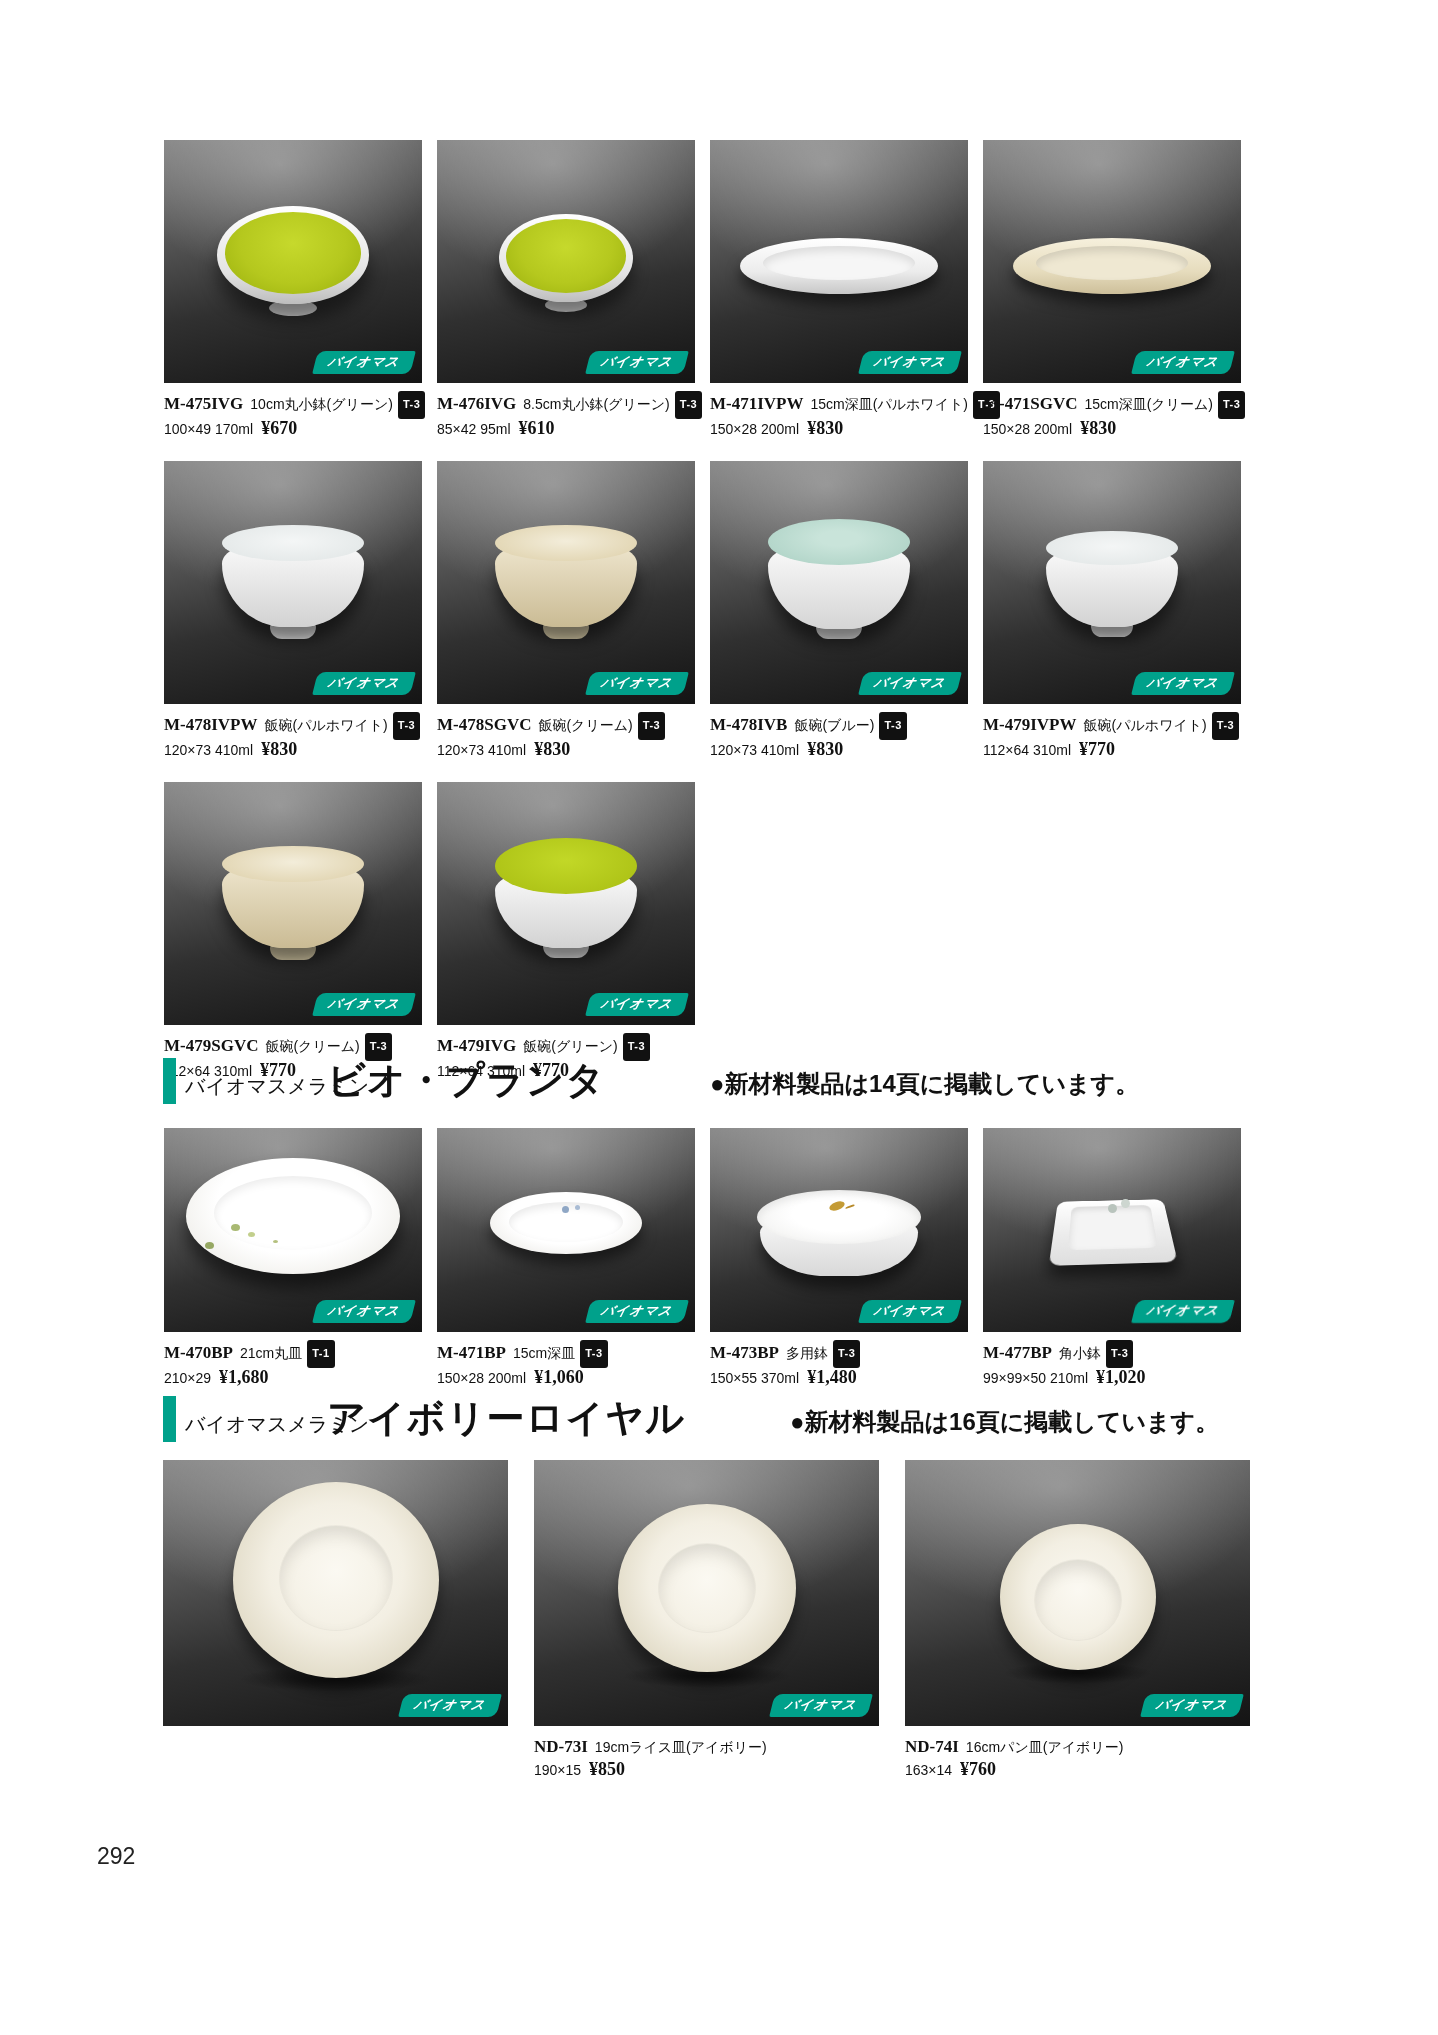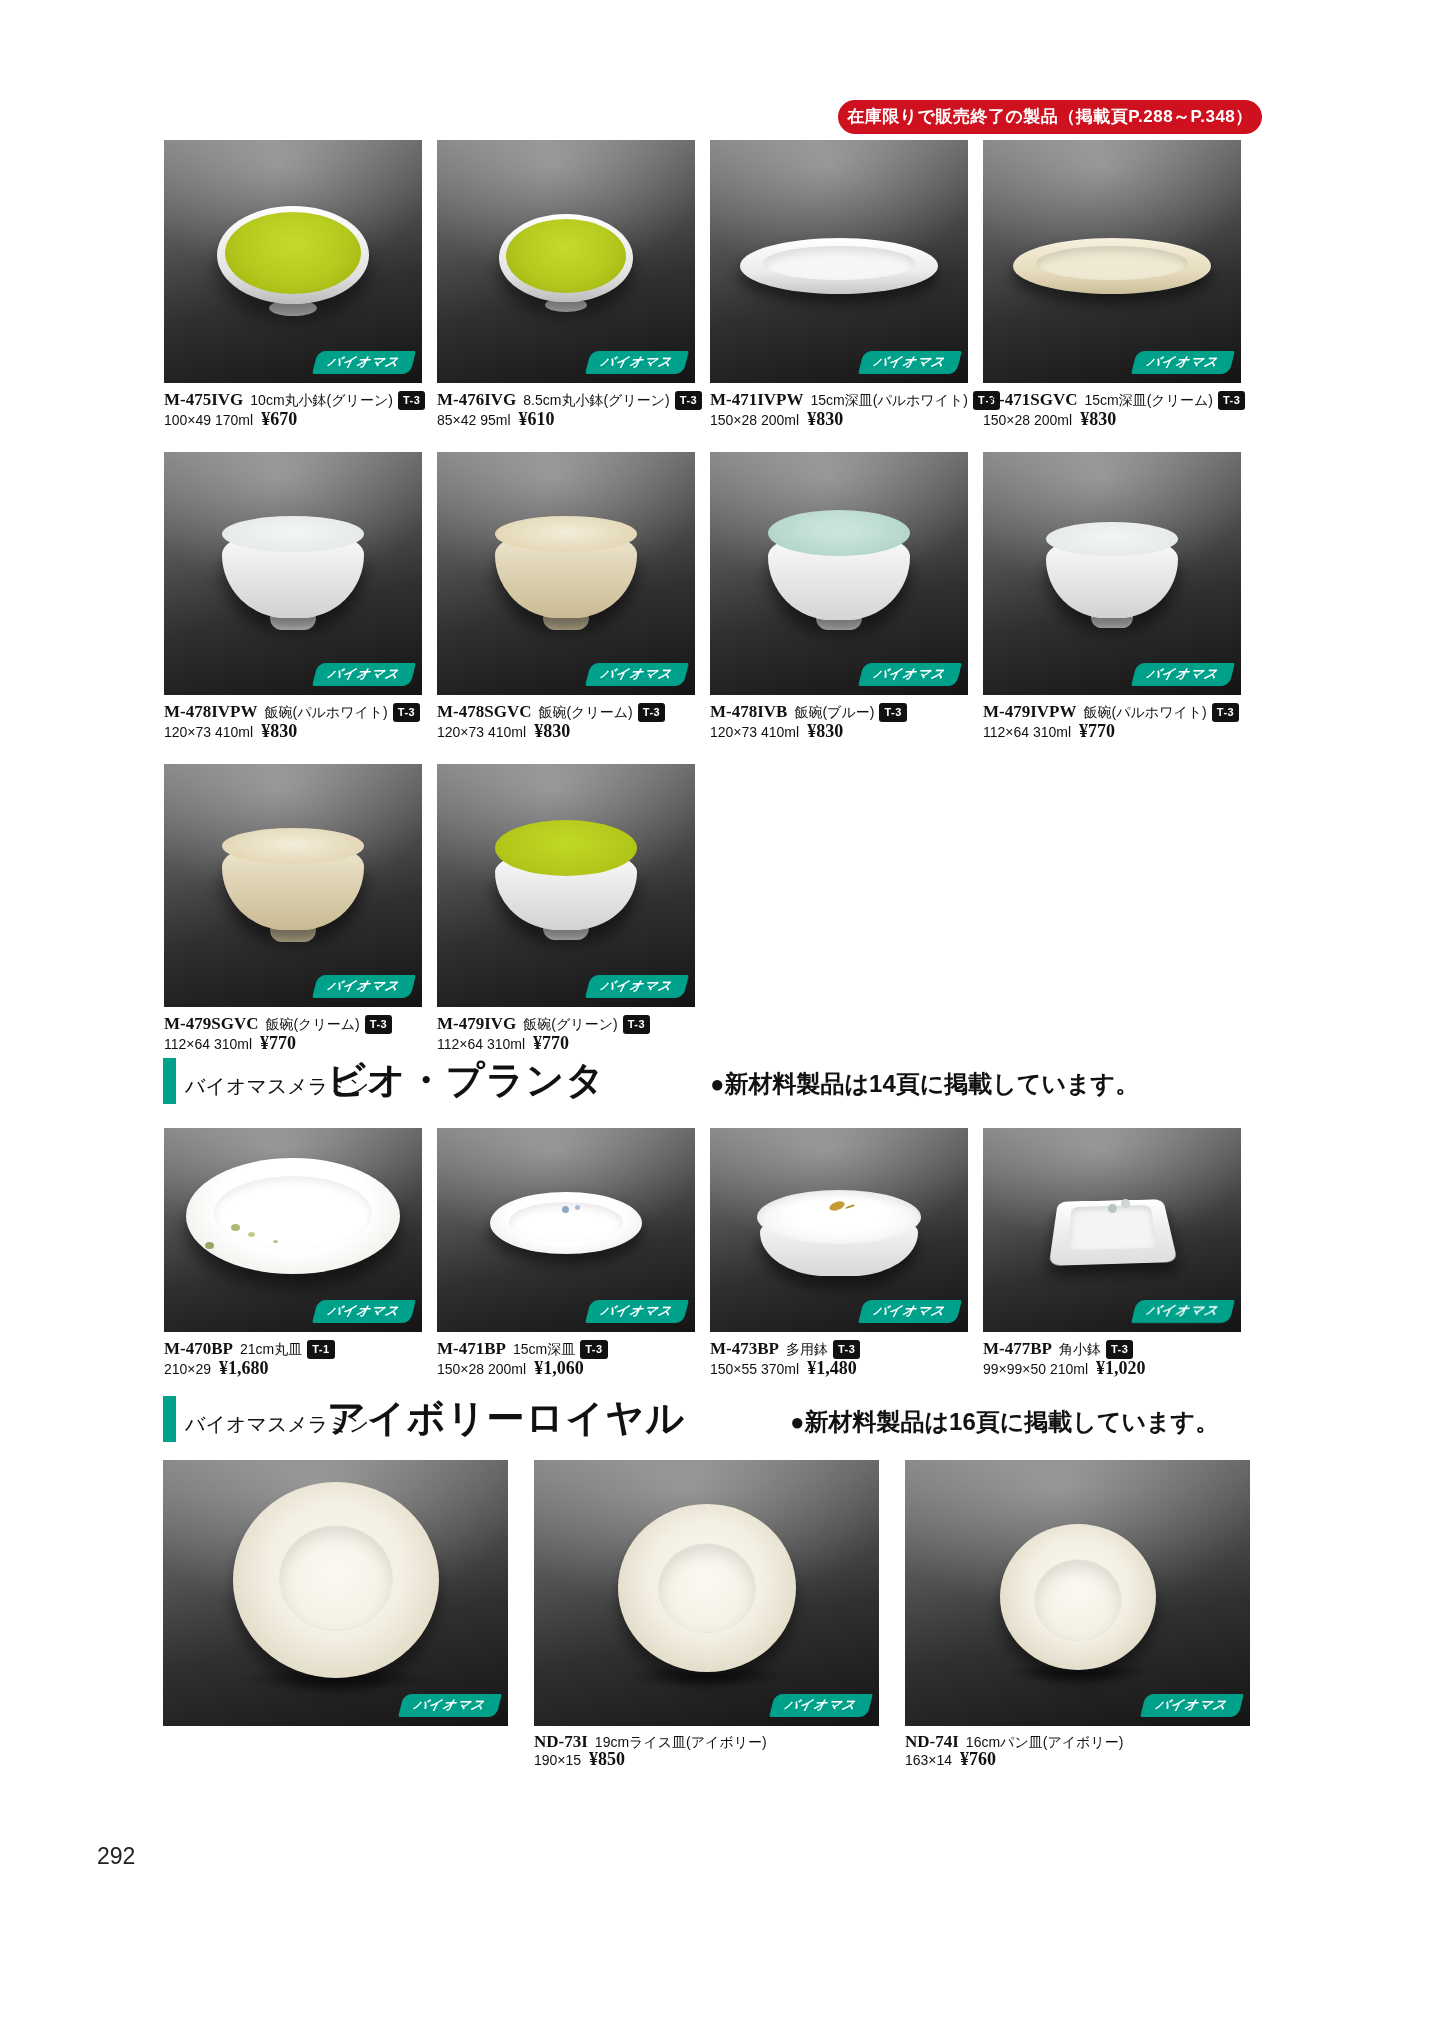--- a/index.html
+++ b/index.html
@@ -24,21 +24,21 @@
        linear-gradient(168deg,#828282 0%,#5d5d5d 28%,#303030 62%,#141414 100%);}
   .grid-a .photo{height:243px;}
   .grid-b .photo{height:204px;}
   .grid-c .photo{height:266px;}
 
   .badge{position:absolute;right:9px;bottom:9px;z-index:5;background:#00a18b;color:#fff;
          font-size:13px;font-weight:bold;font-style:italic;padding:2px 13px 3px 13px;
          transform:skewX(-14deg);border-radius:8px 2px 8px 2px;letter-spacing:1px;}
 
   .cap{margin-top:8px;white-space:nowrap;}
-  .l1{font-size:14px;line-height:16px;color:#111;}
+  .l1{font-size:14px;line-height:25px;color:#111;}
   .code{font-family:"Liberation Serif","DejaVu Serif",serif;font-weight:bold;font-size:17px;margin-right:7px;}
   .desc{font-size:14px;}
   .tag{display:inline-block;background:#111;color:#fff;font-size:11px;font-weight:bold;
        padding:1px 5px 2px 5px;border-radius:3px;margin-left:5px;vertical-align:1px;letter-spacing:.5px;}
   .l2{font-size:14px;line-height:17px;color:#111;margin-top:1px;}
   .price{font-family:"Liberation Serif","DejaVu Serif",serif;font-weight:bold;font-size:18px;margin-left:8px;}
 
   
   .sec-header{position:absolute;left:163px;height:48px;width:1100px;}
   .sec-bar{position:absolute;left:0;top:2px;width:13px;height:46px;background:#00a18b;}
@@ -157,21 +157,20 @@
 
   [data-photo="ivory-plate-sm"] .d1{width:156px;height:146px;margin-left:-78px;top:64px;}
   [data-photo="ivory-plate-sm"] .d2{width:86px;height:80px;margin-left:-43px;top:100px;}
   [data-photo="ivory-plate-sm"] .d3{width:150px;height:22px;margin-left:-75px;top:202px;}
 </style>
 </head>
 <body>
 
 <div class="page">
 
-  <div class="banner">在庫限りで販売終了の製品（掲載頁P.288～P.348）</div>
 
   <div class="grid grid-a">
   <div class="card">
     <div class="photo" data-photo="green-bowl-lg">
       <div class="d1"></div>
       <div class="d2"></div>
       <div class="d3"></div>
       <span class="badge">バイオマス</span>
     </div>
     <div class="cap">

